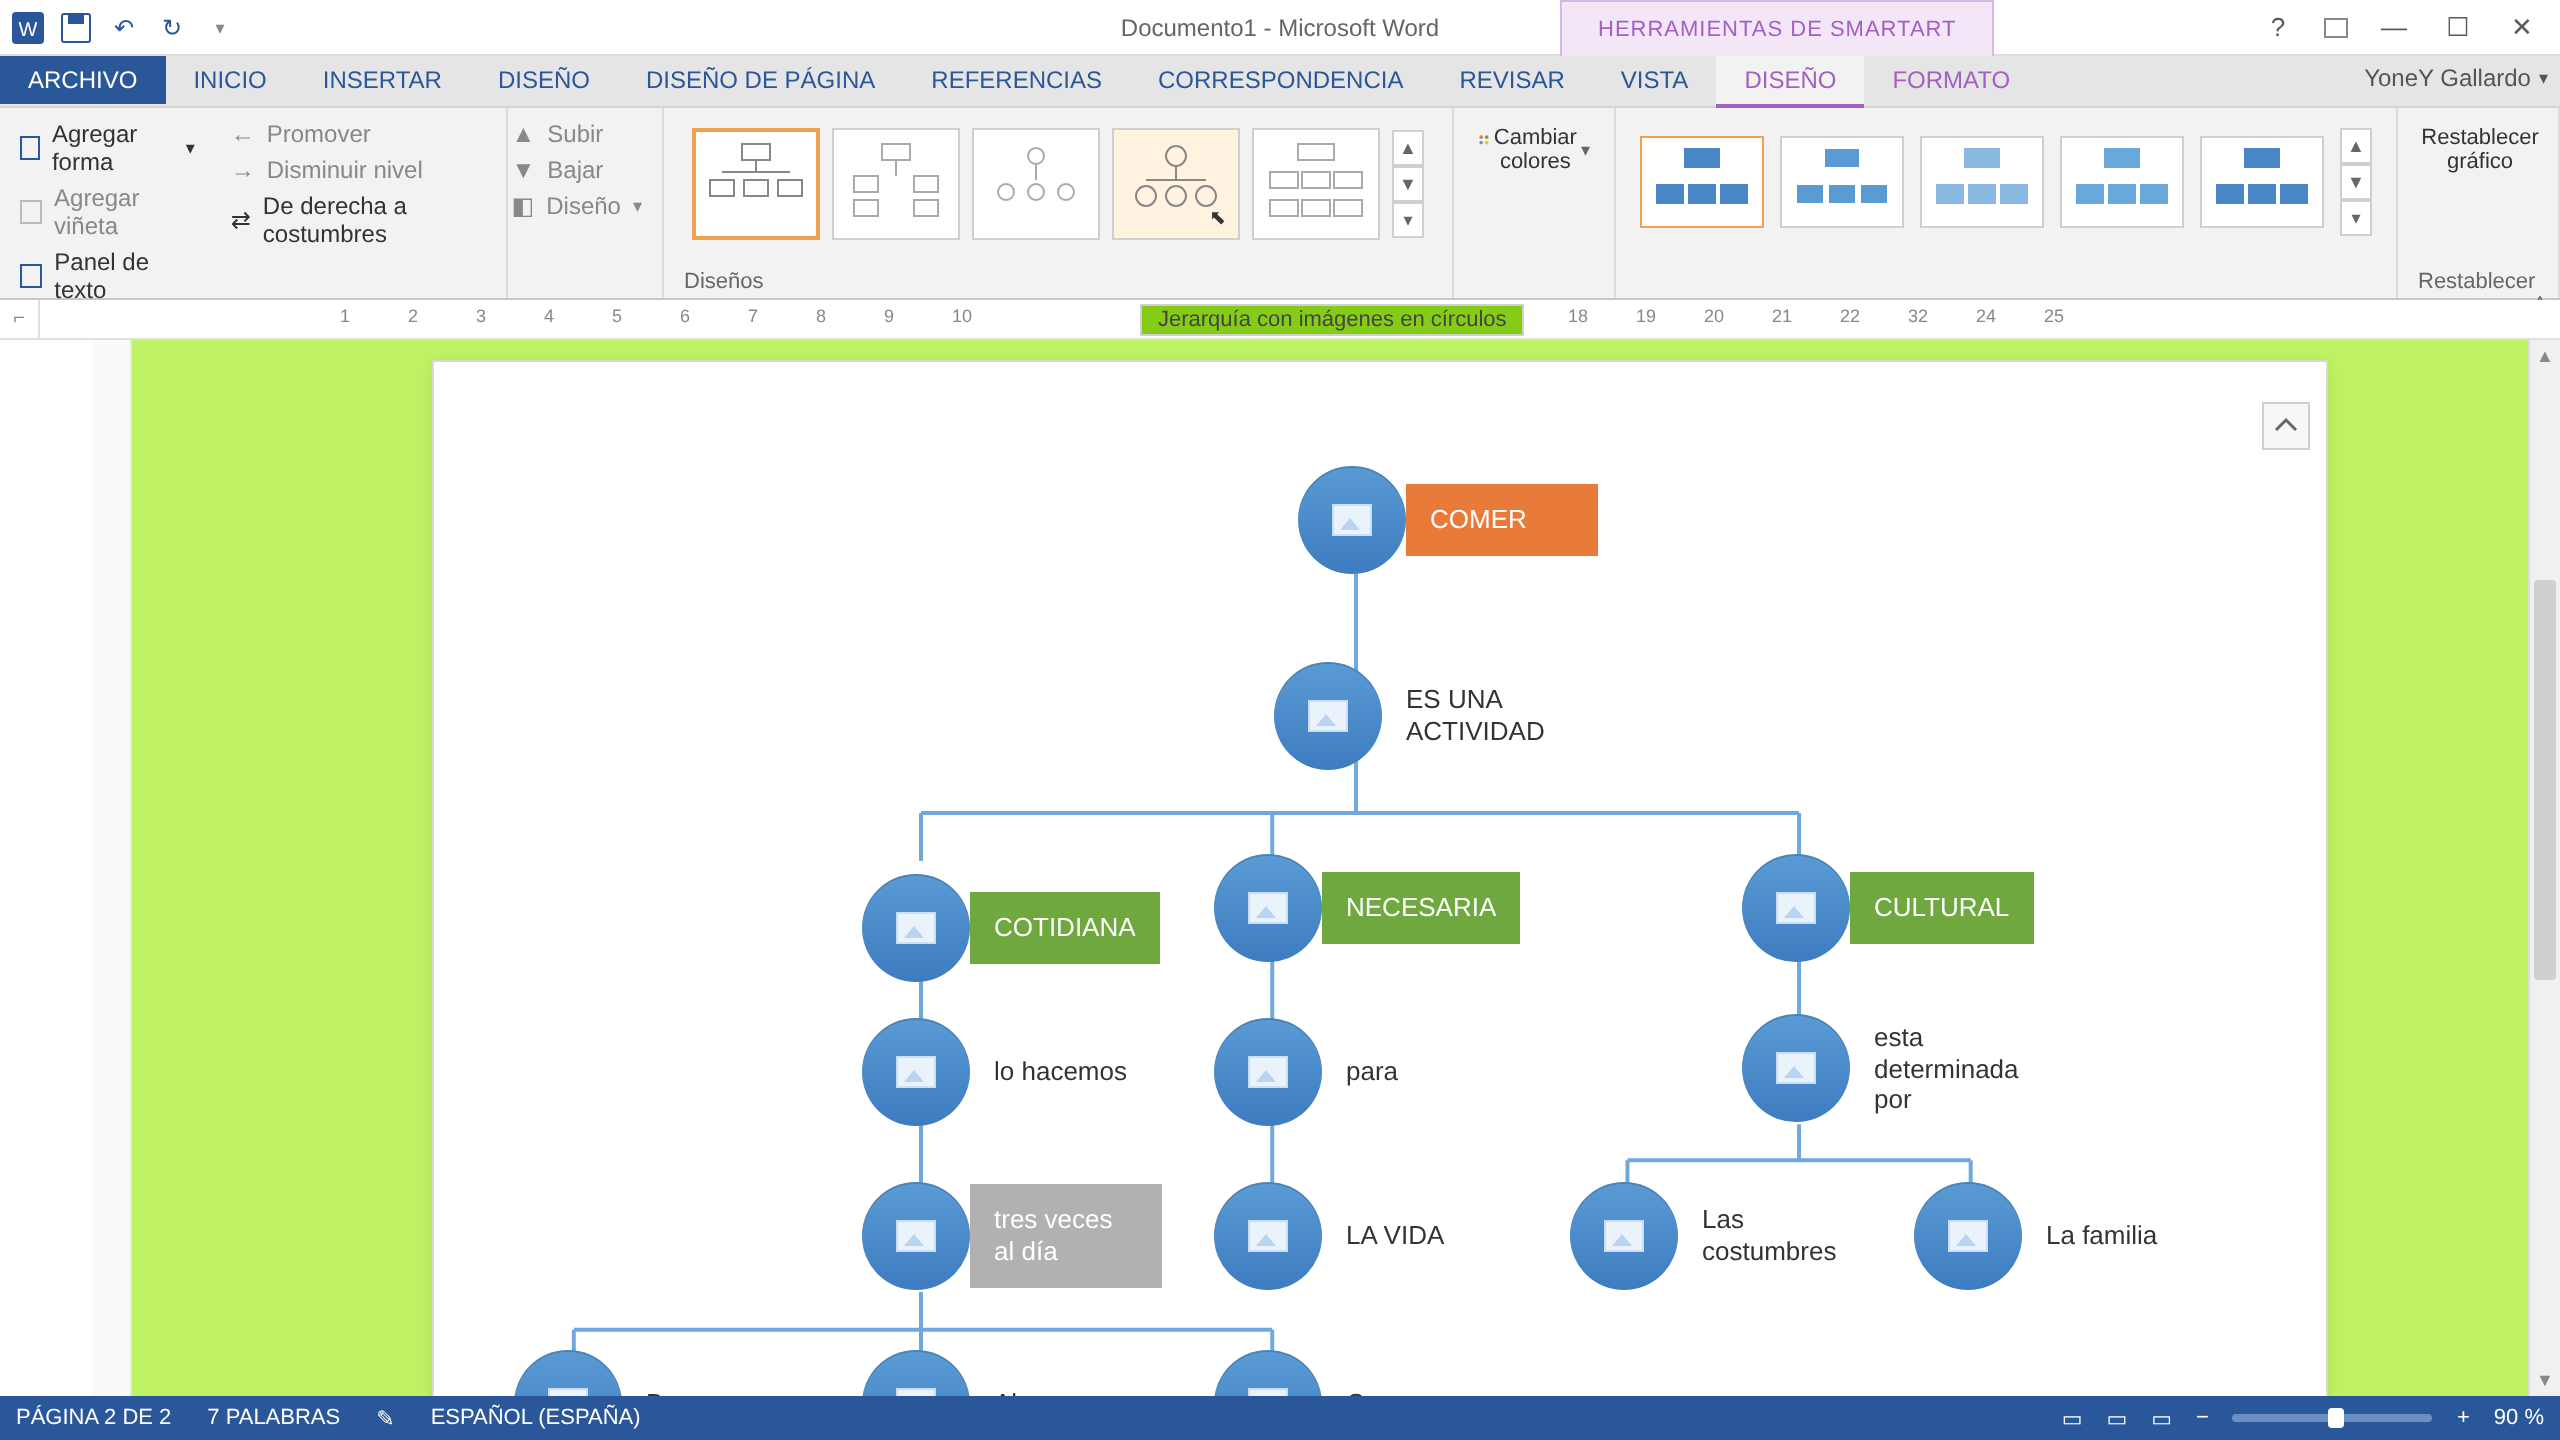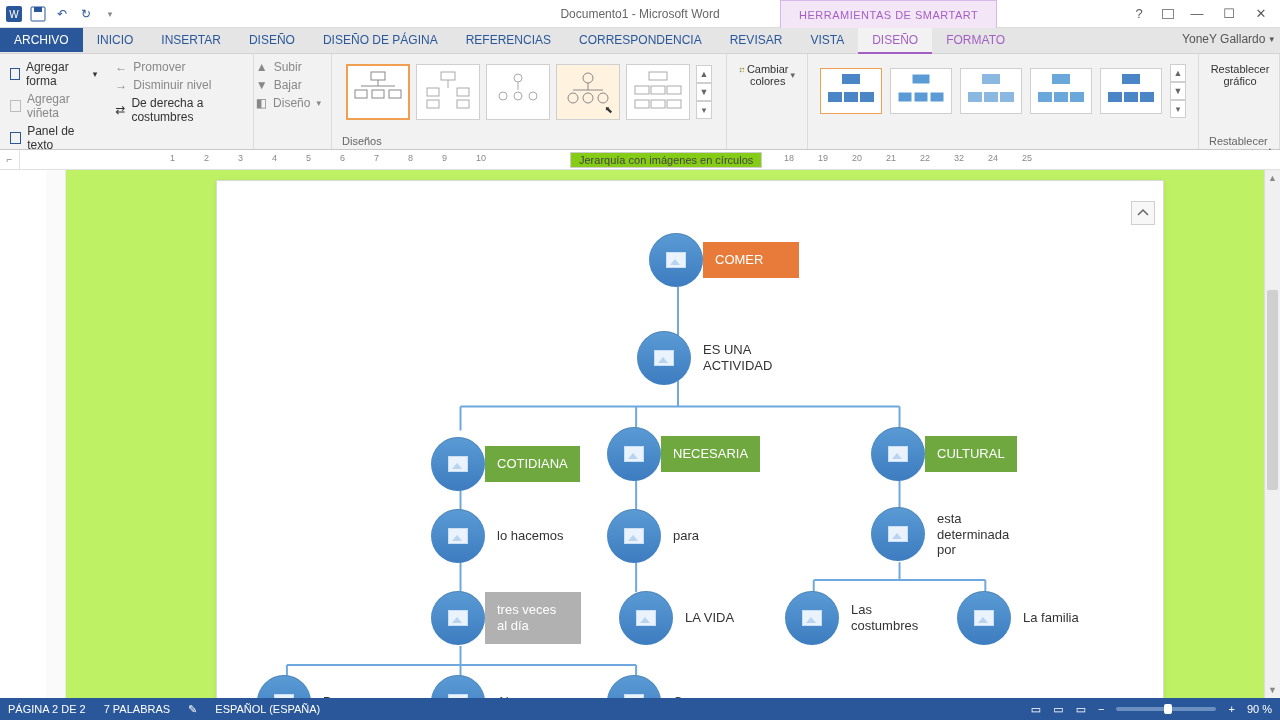--- a/index.html
+++ b/index.html
@@ -440,21 +440,21 @@
           </div>
         <div class="label-box txt">Cena</div>
       </div>
 
       <div class="node" style="left:390px;top:328px">
         <div class="circle">
             <div class="pic"></div>
           </div>
         <div class="label-box txt">para</div>
       </div>
-      <div class="node" style="left:402px;top:410px">
+      <div class="node" style="left:390px;top:410px">
         <div class="circle">
             <div class="pic"></div>
           </div>
         <div class="label-box txt">LA VIDA</div>
       </div>
 
       <div class="node" style="left:654px;top:320px">
         <div class="circle">
             <div class="pic"></div>
           </div>

